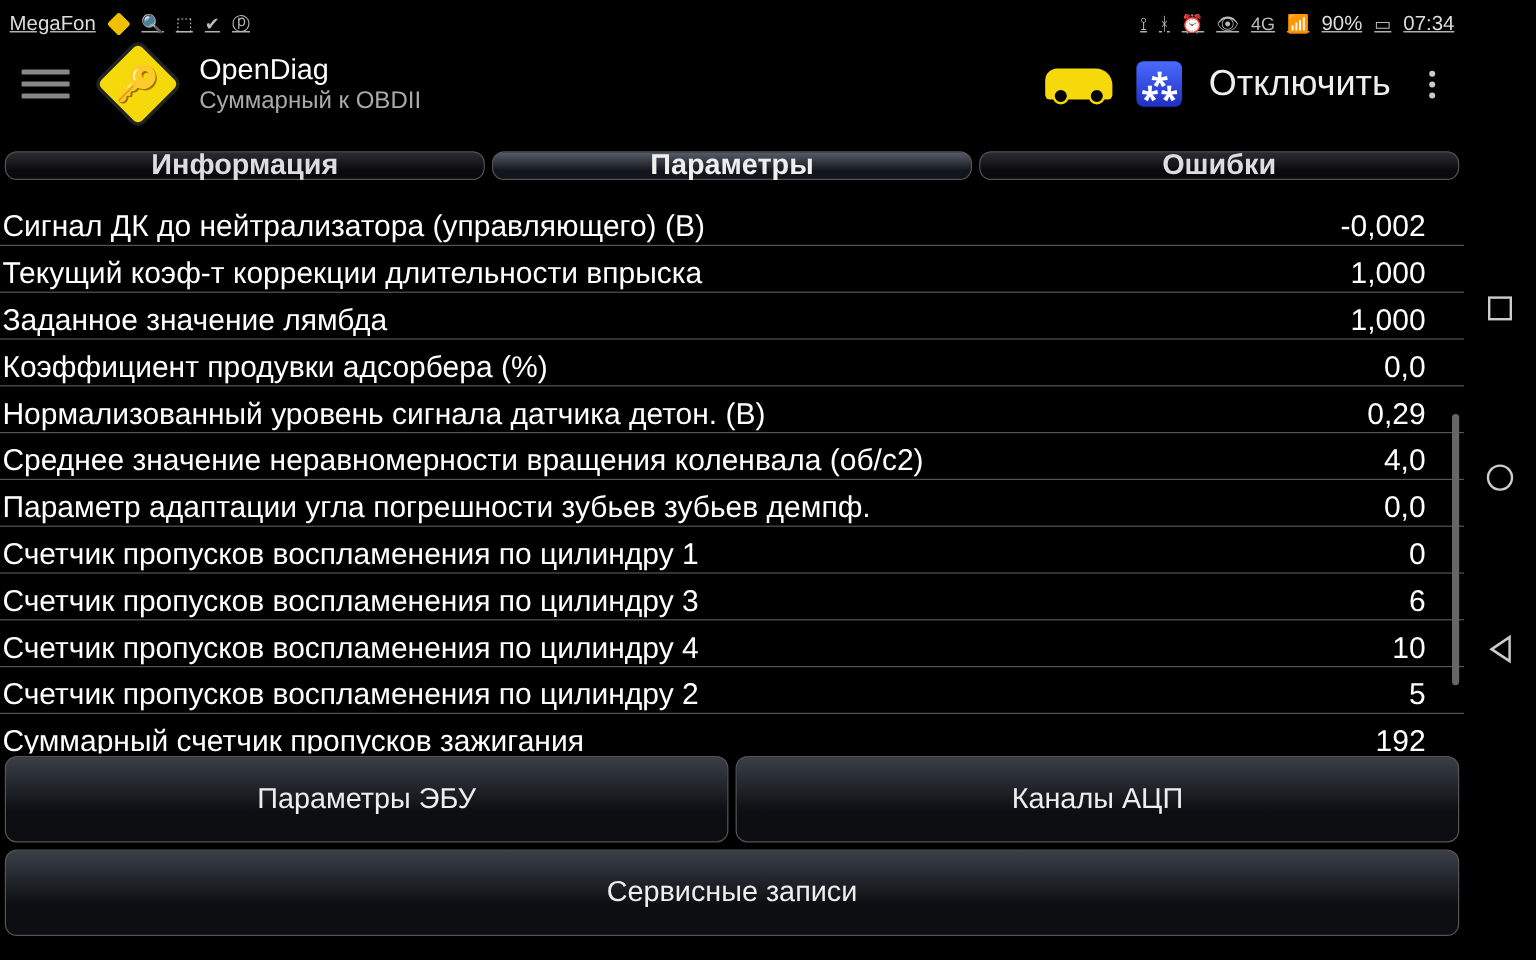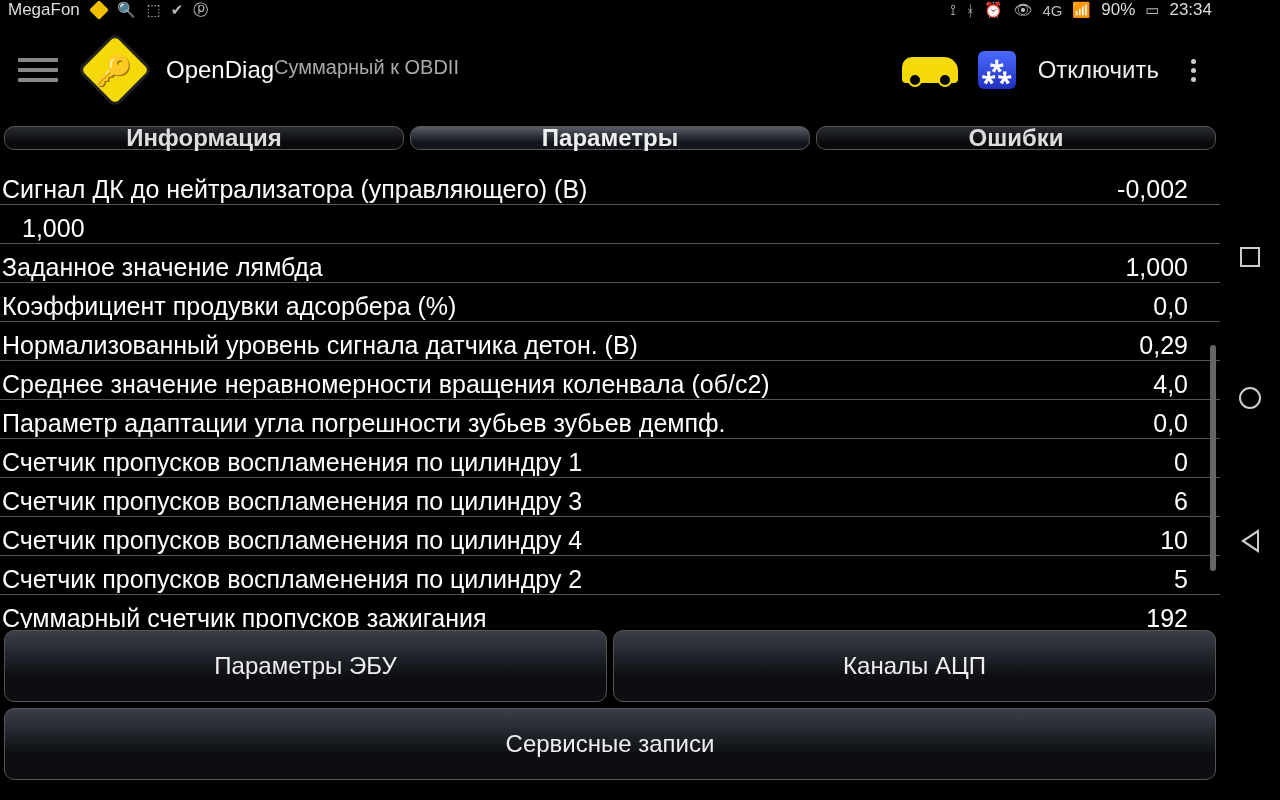--- a/index.html
+++ b/index.html
@@ -47,23 +47,24 @@
     border-top: 8px solid transparent;
     border-bottom: 8px solid transparent;
     border-right: 12px solid #000;
   }
 
   
   .statusbar {
     height: 30px;
     padding: 0 8px;
     display: flex;
-    align-items: flex-start;
+    align-items: flex-end;
     font-size: 17px;
     color: #ddd;
+    text-decoration: underline;
   }
   .statusbar .left { display: flex; align-items: center; gap: 10px; }
   .statusbar .right { margin-left: auto; display: flex; align-items: center; gap: 10px; }
   .sb-ico { font-size: 15px; color: #bbb; }
   .yellow-diamond {
     display:inline-block;width:14px;height:14px;background:#f0c000;transform:rotate(45deg);
     border-radius:2px;margin:0 2px;
   }
 
   
@@ -82,35 +83,35 @@
   .app-logo {
     width: 54px; height: 54px;
     transform: rotate(45deg);
     background: #f5d90a;
     border: 3px solid #222;
     border-radius: 8px;
     margin-right: 24px;
     display:flex;align-items:center;justify-content:center;
   }
   .app-logo-inner { transform: rotate(-45deg); font-size: 30px; color:#000; font-weight:bold;}
-  .titles { display:flex; flex-direction:row; }
+  .titles { display:flex; flex-direction:column; }
   .title { font-size: 24px; color:#fff; }
   .subtitle { font-size: 20px; color:#aaa; }
   .spacer { flex:1; }
   .car-icon { width:56px;height:26px;background:#f5d90a;border-radius:10px 14px 4px 4px;margin-right:20px;
     position:relative;}
   .car-icon::before,.car-icon::after{content:"";position:absolute;bottom:-4px;width:10px;height:10px;background:#000;border:2px solid #f5d90a;border-radius:50%;}
   .car-icon::before{left:6px;} .car-icon::after{right:6px;}
   .bt-icon {
     width:38px;height:38px;border-radius:6px;
     background:linear-gradient(#4a6aff,#2030c0);
     display:flex;align-items:center;justify-content:center;
     font-size:26px;color:#fff;margin-right:22px;font-weight:bold;
   }
-  .disconnect { font-size:24px;color:#eee;margin-right:22px; }
+  .disconnect { font-size:30px;color:#eee;margin-right:22px; }
   .dots { display:flex;flex-direction:column;gap:4px;padding:6px 10px;}
   .dots span { width:5px;height:5px;background:#ccc;border-radius:50%; }
 
   
   .tabs { display:flex; gap:6px; padding: 16px 4px; height: 56px; }
   .tab {
     flex:1;
     border-radius:10px;
     background: linear-gradient(#3a3f48,#0c0e12 60%,#0a0a0a);
     border:1px solid #555;
@@ -168,21 +169,21 @@
     </div>
     <div class="right">
       <span class="sb-ico">⟟</span>
       <span class="sb-ico">ᚼ</span>
       <span class="sb-ico">⏰</span>
       <span class="sb-ico">👁</span>
       <span class="sb-ico">4G</span>
       <span class="sb-ico">📶</span>
       <span>90%</span>
       <span class="sb-ico">▭</span>
-      <span>23:34</span>
+      <span>07:34</span>
     </div>
   </div>
 
   <div class="appbar">
     <div class="hamburger">
         <div></div>
         <div></div>
         <div></div>
       </div>
     <div class="app-logo">
@@ -208,20 +209,21 @@
     <div class="tab active">Параметры</div>
     <div class="tab inactive">Ошибки</div>
   </div>
 
   <div class="params" id="params">
       <div class="prow">
         <span class="pname">Сигнал ДК до нейтрализатора (управляющего) (В)</span>
         <span class="pval">-0,002</span>
       </div>
       <div class="prow">
+        <span class="pname">Текущий коэф-т коррекции длительности впрыска</span>
         <span class="pval">1,000</span>
       </div>
       <div class="prow">
         <span class="pname">Заданное значение лямбда</span>
         <span class="pval">1,000</span>
       </div>
       <div class="prow">
         <span class="pname">Коэффициент продувки адсорбера (%)</span>
         <span class="pval">0,0</span>
       </div>

